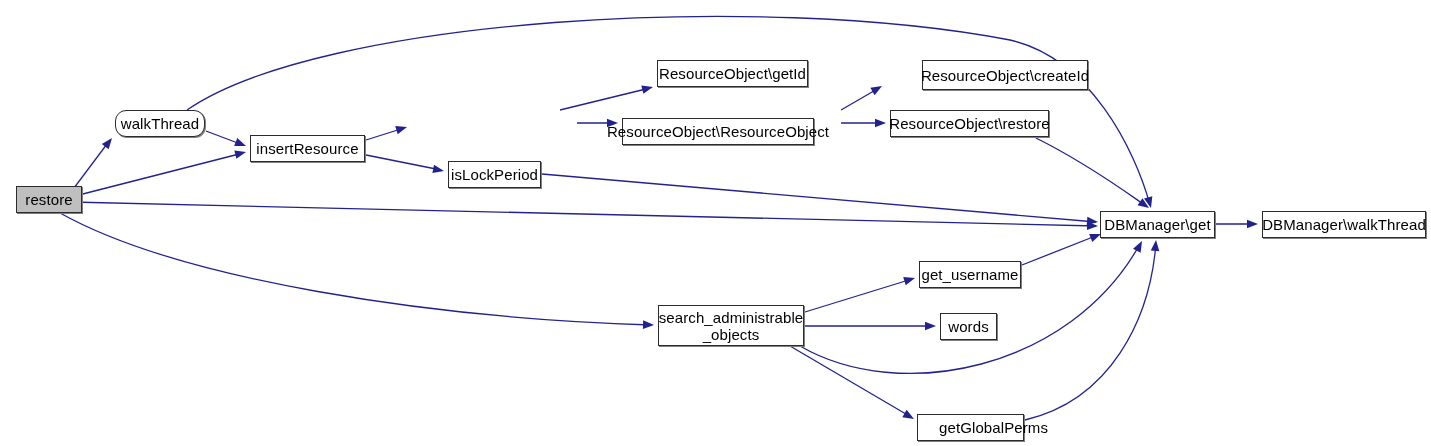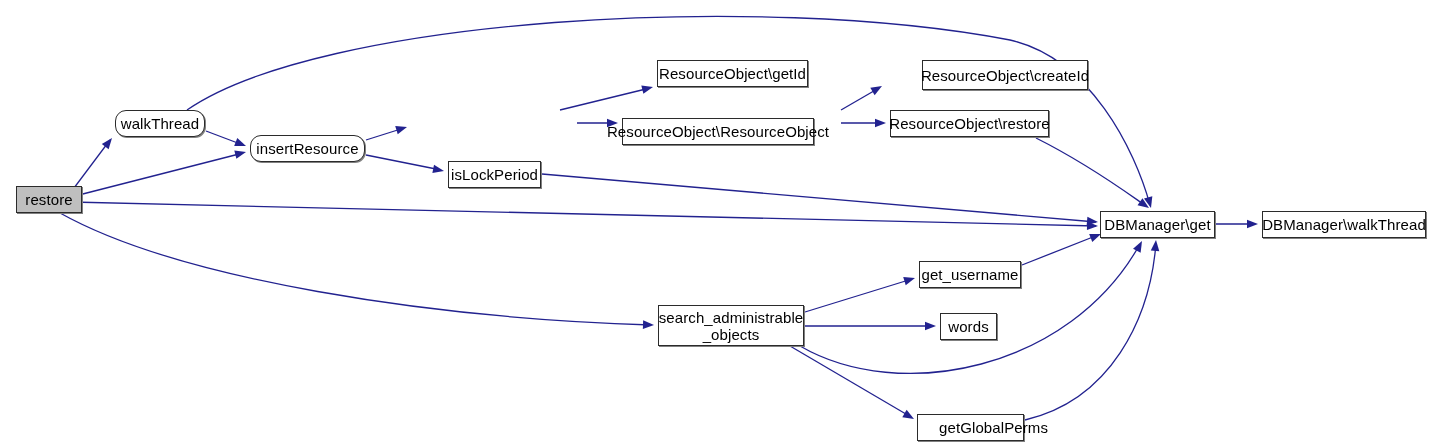--- a/index.html
+++ b/index.html
@@ -90,21 +90,21 @@
       <polygon points="0,0 -11,-4.3 -11,4.3" fill="#22228f" transform="translate(1142,241) rotate(-62)"></polygon>
       <path d="M790,346 L911,417" fill="none" stroke="#22228f" stroke-width="1.3"></path>
       <polygon points="0,0 -11,-4.3 -11,4.3" fill="#22228f" transform="translate(914,419) rotate(30)"></polygon>
       <path d="M1022,265 L1098,235" fill="none" stroke="#22228f" stroke-width="1.3"></path>
       <polygon points="0,0 -11,-4.3 -11,4.3" fill="#22228f" transform="translate(1101,234) rotate(-21)"></polygon>
       <path d="M1025,420 C1110,400 1150,320 1156,243" fill="none" stroke="#22228f" stroke-width="1.3"></path>
       <polygon points="0,0 -11,-4.3 -11,4.3" fill="#22228f" transform="translate(1156,240) rotate(-85)"></polygon>
     </svg>
 <div class="node root" style="left: 4px; top: 186px; width: 66px; height: 27px;"><span class="lbl">restore</span></div>
     <div class="node" style="left: 115px; top: 110px; width: 90px; height: 27px; border-radius: 11px;"><span class="lbl">walkThread</span></div>
-    <div class="node" style="left: 250px; top: 135px; width: 115px; height: 27px; border-radius: 11px;"><span class="lbl">insertResource</span></div>
+    <div class="node" style="left: 250px; top: 135px; width: 115px; height: 27px;"><span class="lbl">insertResource</span></div>
     <div class="node" style="left: 448px; top: 161px; width: 93px; height: 27px;"><span class="lbl">isLockPeriod</span></div>
     <div class="node" style="left: 657px; top: 60px; width: 151px; height: 27px;"><span class="lbl">ResourceObject\getId</span></div>
     <div class="node" style="left: 622px; top: 110px; width: 192px; height: 27px; margin-top: 8px;"><span class="lbl">ResourceObject\ResourceObject</span></div>
     <div class="node" style="left: 922px; top: 60px; width: 166px; height: 30px;"><span class="lbl">ResourceObject\createId</span></div>
     <div class="node" style="left: 890px; top: 110px; width: 159px; height: 27px;"><span class="lbl">ResourceObject\restore</span></div>
     <div class="node" style="left: 1100px; top: 211px; width: 115px; height: 27px;"><span class="lbl">DBManager\get</span></div>
     <div class="node" style="left: 1262px; top: 211px; width: 164px; height: 27px;"><span class="lbl">DBManager\walkThread</span></div>
     <div class="node" style="left: 919px; top: 261px; width: 102px; height: 27px;"><span class="lbl">get_username</span></div>
     <div class="node" style="left: 658px; top: 305px; width: 146px; height: 41px;"><span class="lbl">search_administrable
 _objects</span></div>

